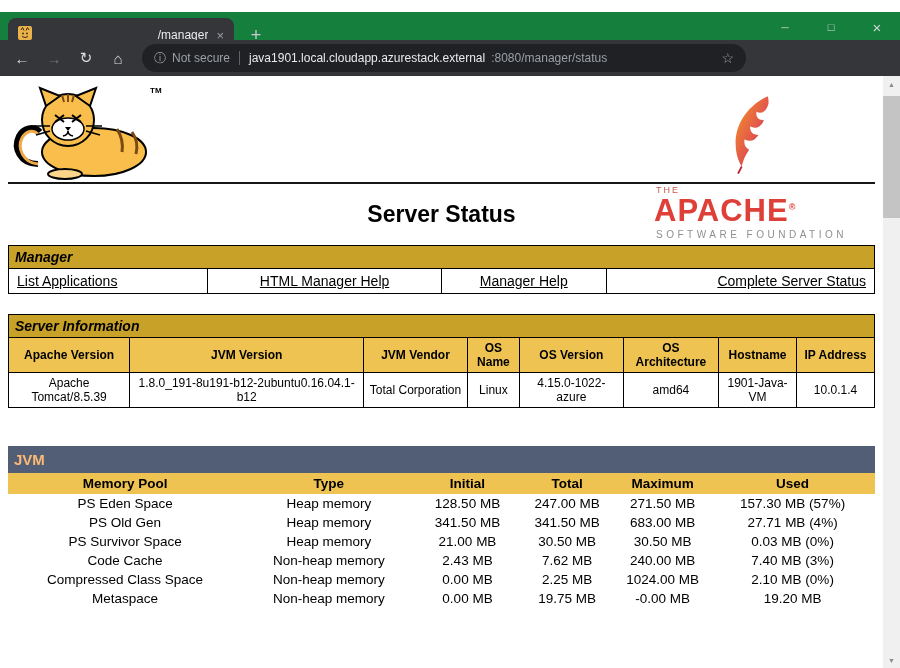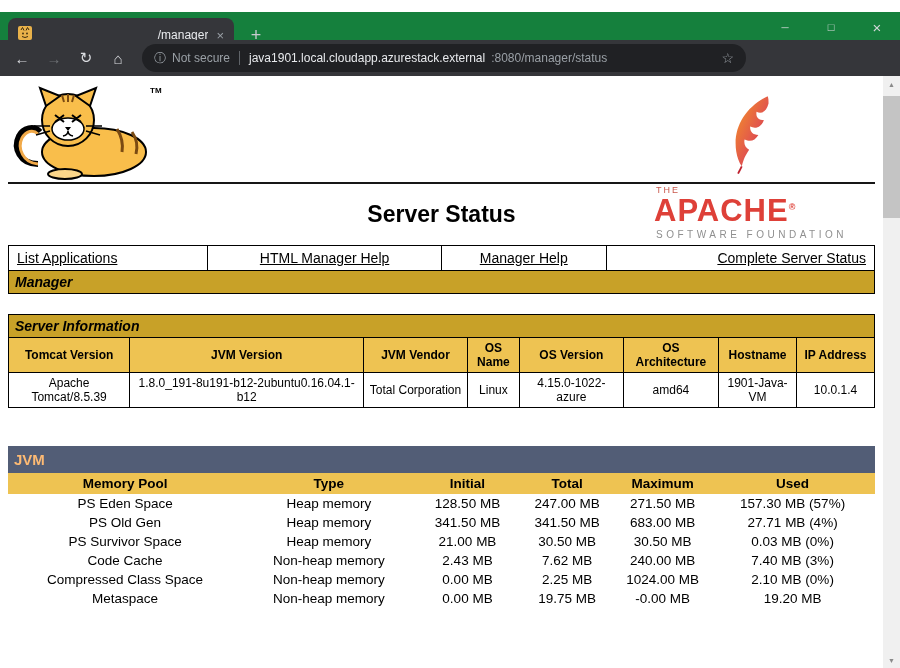--- a/index.html
+++ b/index.html
@@ -172,49 +172,49 @@
 
     <table class="mgr bordered">
       <colgroup>
           <col style="width:23%">
           <col style="width:27%">
           <col style="width:19%">
           <col style="width:31%">
         </colgroup>
       <tbody>
         <tr>
+            <td class="title-cell" colspan="4">Manager</td>
+          </tr>
+        <tr>
           <td class="link-cell align-left"><a href="#">List Applications</a></td>
           <td class="link-cell align-center"><a href="#">HTML Manager Help</a></td>
           <td class="link-cell align-center"><a href="#">Manager Help</a></td>
           <td class="link-cell align-right"><a href="#">Complete Server Status</a></td>
         </tr>
-        <tr>
-            <td class="title-cell" colspan="4">Manager</td>
-          </tr>
       </tbody>
     </table>
 
     <table class="srv bordered">
       <colgroup>
         <col style="width:14%">
           <col style="width:27%">
           <col style="width:12%">
           <col style="width:6%">
         <col style="width:12%">
           <col style="width:11%">
           <col style="width:9%">
           <col style="width:9%">
       </colgroup>
       <tbody>
         <tr>
             <td class="title-cell" colspan="8">Server Information</td>
           </tr>
         <tr>
 
-        <th data-field="$">Tomcat Version</th>
+        <th data-field="$">Apache Version</th>
             <th data-field="$">JVM Version</th>
             <th data-field="$">JVM Vendor</th>
             <th data-field="$">OS Name</th>
             <th data-field="$">OS Version</th>
             <th data-field="$">OS Architecture</th>
             <th data-field="$">Hostname</th>
             <th data-field="$">IP Address</th>
           </tr>
         <tr>
 

